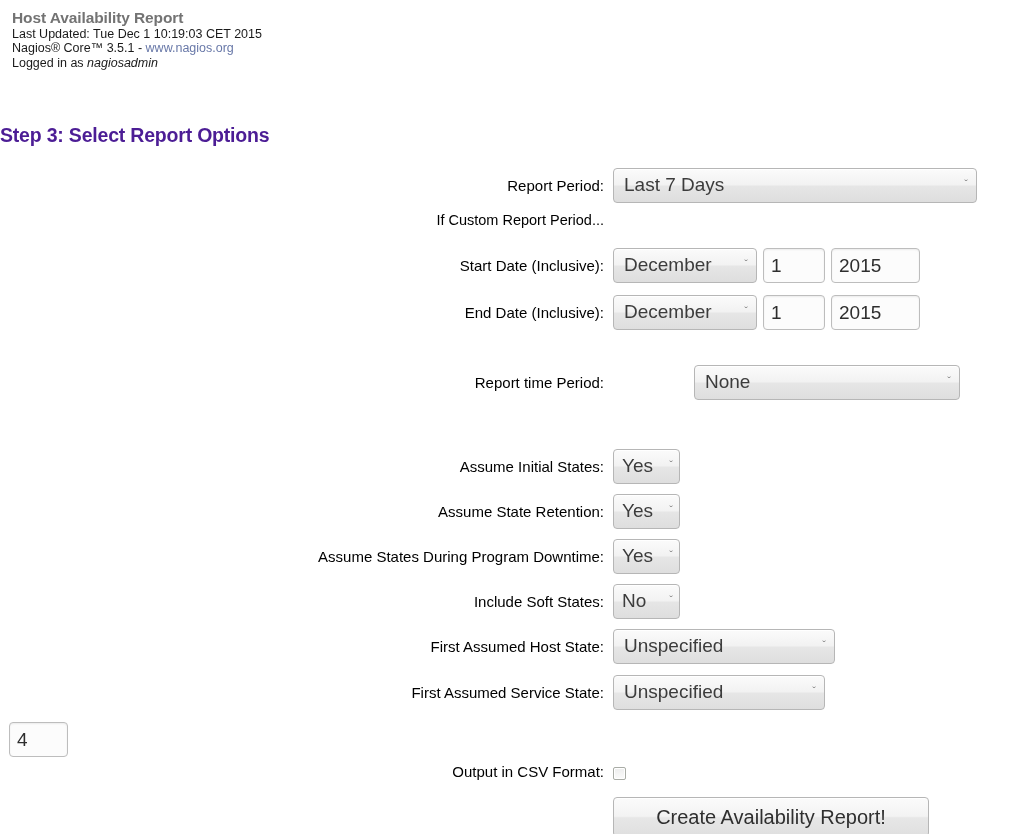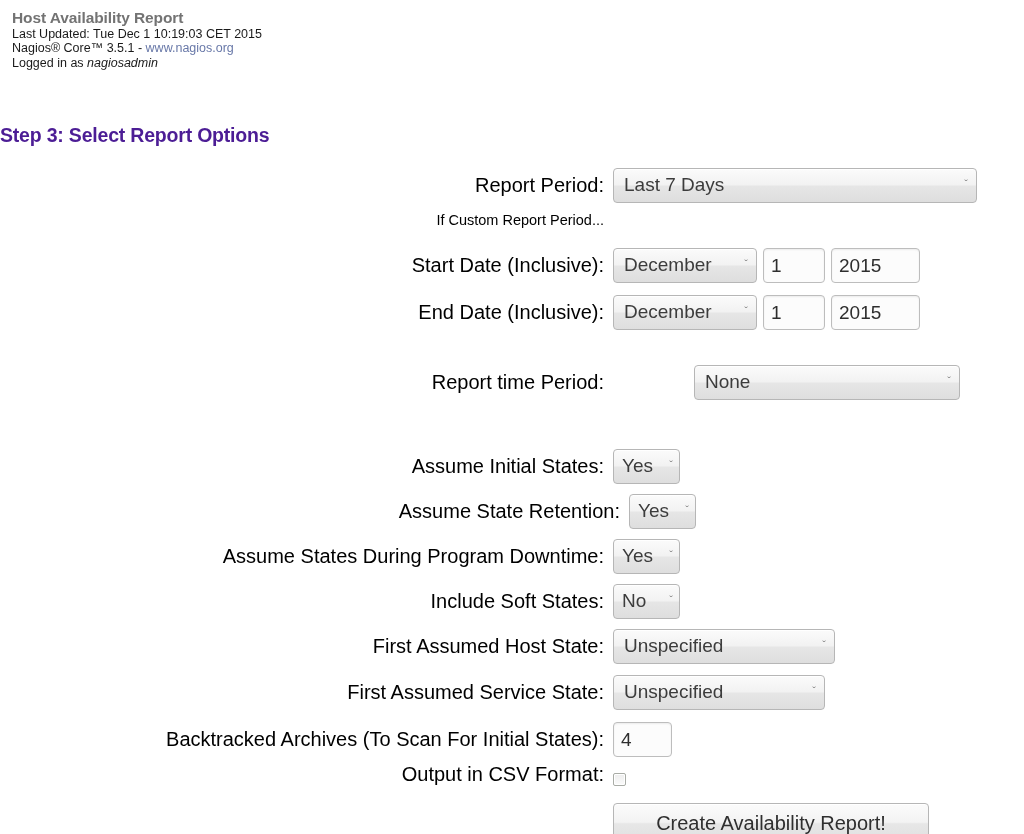--- a/index.html
+++ b/index.html
@@ -67,21 +67,21 @@
     width: 1024px;
   }
   .frow {
     display: flex;
     align-items: center;
     min-height: 0;
   }
   .flabel {
     width: 604px;
     text-align: right;
-    font-size: 20px;
+    font-size: 15px;
     color: #000;
     white-space: nowrap;
     padding-right: 0;
     box-sizing: border-box;
   }
   .fcontrol {
     padding-left: 9px;
     display: flex;
     align-items: center;
     gap: 6px;
@@ -174,21 +174,21 @@
     line-height: 1;
   }
 
   
   .row-period      { margin-top: 0px; }
   .row-custom      { margin-top: 9px; }
   .row-start       { margin-top: 20px; }
   .row-end         { margin-top: 12px; }
   .row-timeperiod  { margin-top: 35px; }
   .row-initial     { margin-top: 49px; }
-  .row-retention   { margin-top: 10px; margin-left: 16px; }
+  .row-retention   { margin-top: 10px; }
   .row-downtime    { margin-top: 10px; }
   .row-soft        { margin-top: 10px; }
   .row-host        { margin-top: 10px; }
   .row-service     { margin-top: 11px; }
   .row-backtrack   { margin-top: 12px; }
   .row-csv         { margin-top: 6px; align-items: flex-end; }
   .row-submit      { margin-top: 17px; }
 
   .row-custom .flabel { font-size: 14.5px; }
   .row-timeperiod .fcontrol { padding-left: 90px; }
@@ -314,21 +314,20 @@
     <div class="flabel">First Assumed Service State:</div>
     <div class="fcontrol">
       <div class="sel state2">
         <span class="sel-text">Unspecified</span>
         <span class="chev">ˇ</span>
       </div>
     </div>
   </div>
 
   <div class="frow row-backtrack">
-    <div class="flabel">Backtracked Archives (To Scan For Initial States):</div>
     <div class="fcontrol">
       <input class="txt count" type="text" value="4" style="">
     </div>
   </div>
 
   <div class="frow row-csv">
     <div class="flabel">Output in CSV Format:</div>
     <div class="fcontrol">
       <input class="chk" type="checkbox" style="">
     </div>

